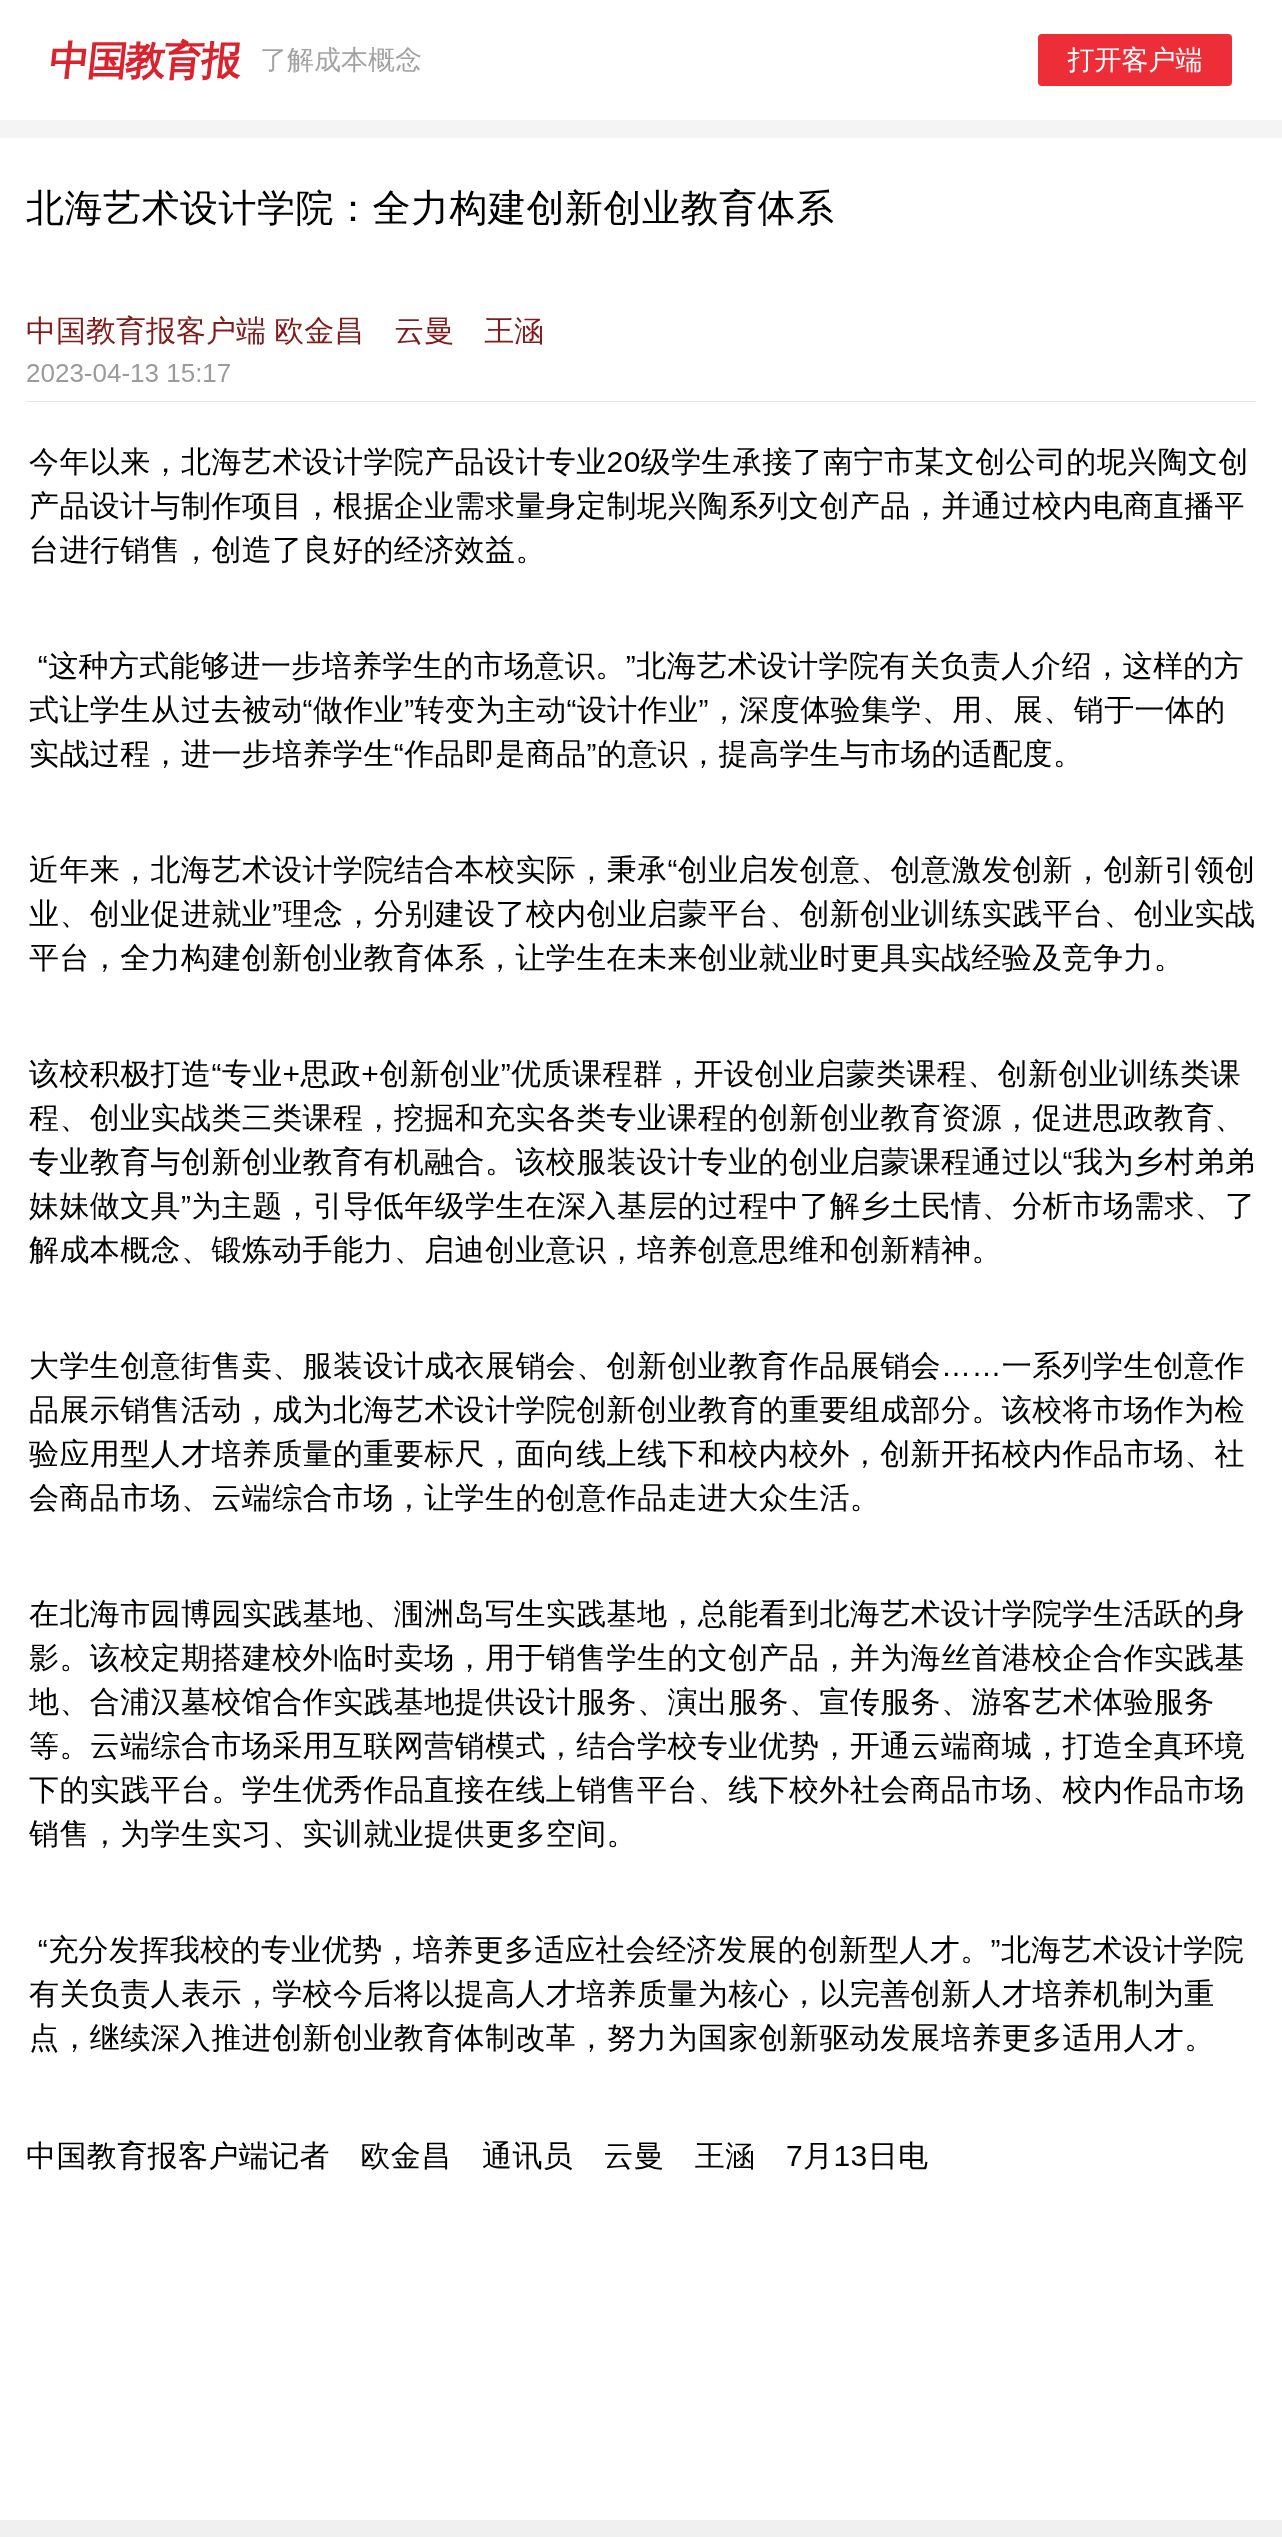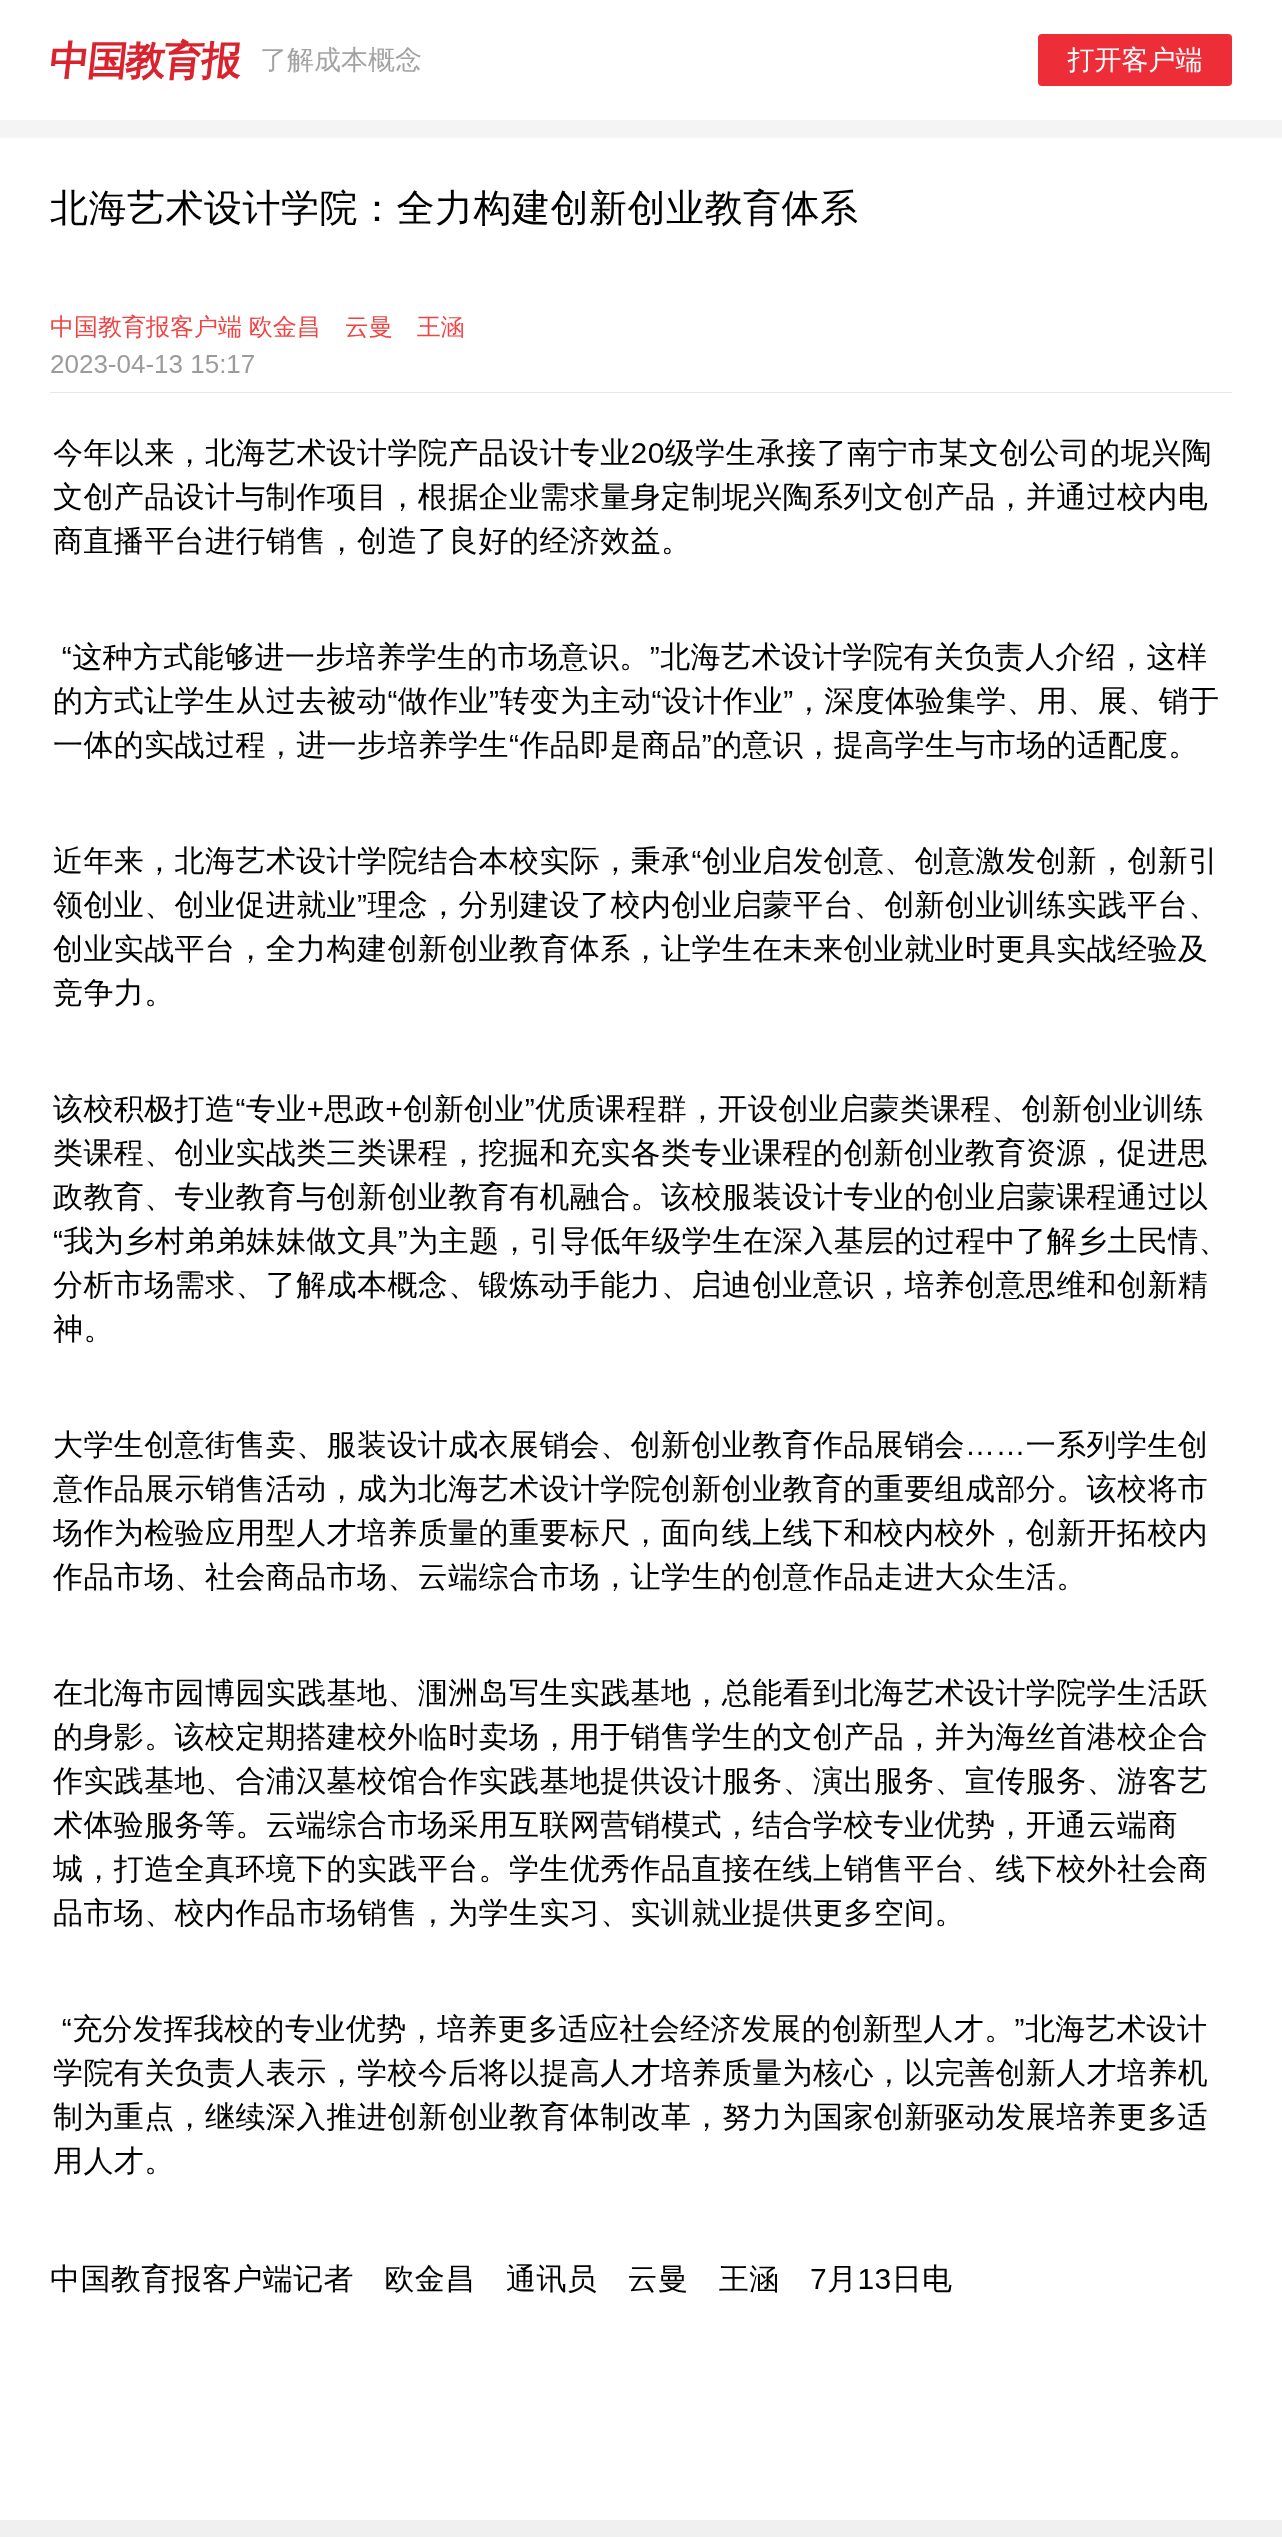--- a/index.html
+++ b/index.html
@@ -27,29 +27,29 @@
   .open-app-btn {
     margin-left:auto; width:194px; height:52px;
     background:#ed2d38; color:#ffffff; border:none; border-radius:4px;
     font-size:27px; font-family:inherit; cursor:pointer;
     display:flex; align-items:center; justify-content:center;
     white-space:nowrap;
   }
   
   .header-band { height:18px; background:#f4f4f4; }
   
-  .article { padding:0 50px; }
+  .article { padding:0 26px; }
   .article-title {
     margin-top:44px;
     font-size:38px; font-weight:400; color:#000000;
     line-height:1.4; letter-spacing:0.5px;
   }
   .article-byline {
     margin-top:76px;
-    font-size:24px; color:#ef4444; white-space:pre-wrap;
+    font-size:30px; color:#7f1d1d; white-space:pre-wrap;
   }
   .publish-time {
     margin-top:6px;
     font-size:26px; color:#9b9b9b;
   }
   .byline-divider {
     margin-top:12px; border:none; border-top:1px solid #e7e7e7; height:0;
   }
   .article-body { padding-top:38px; }
   .article-body p {

